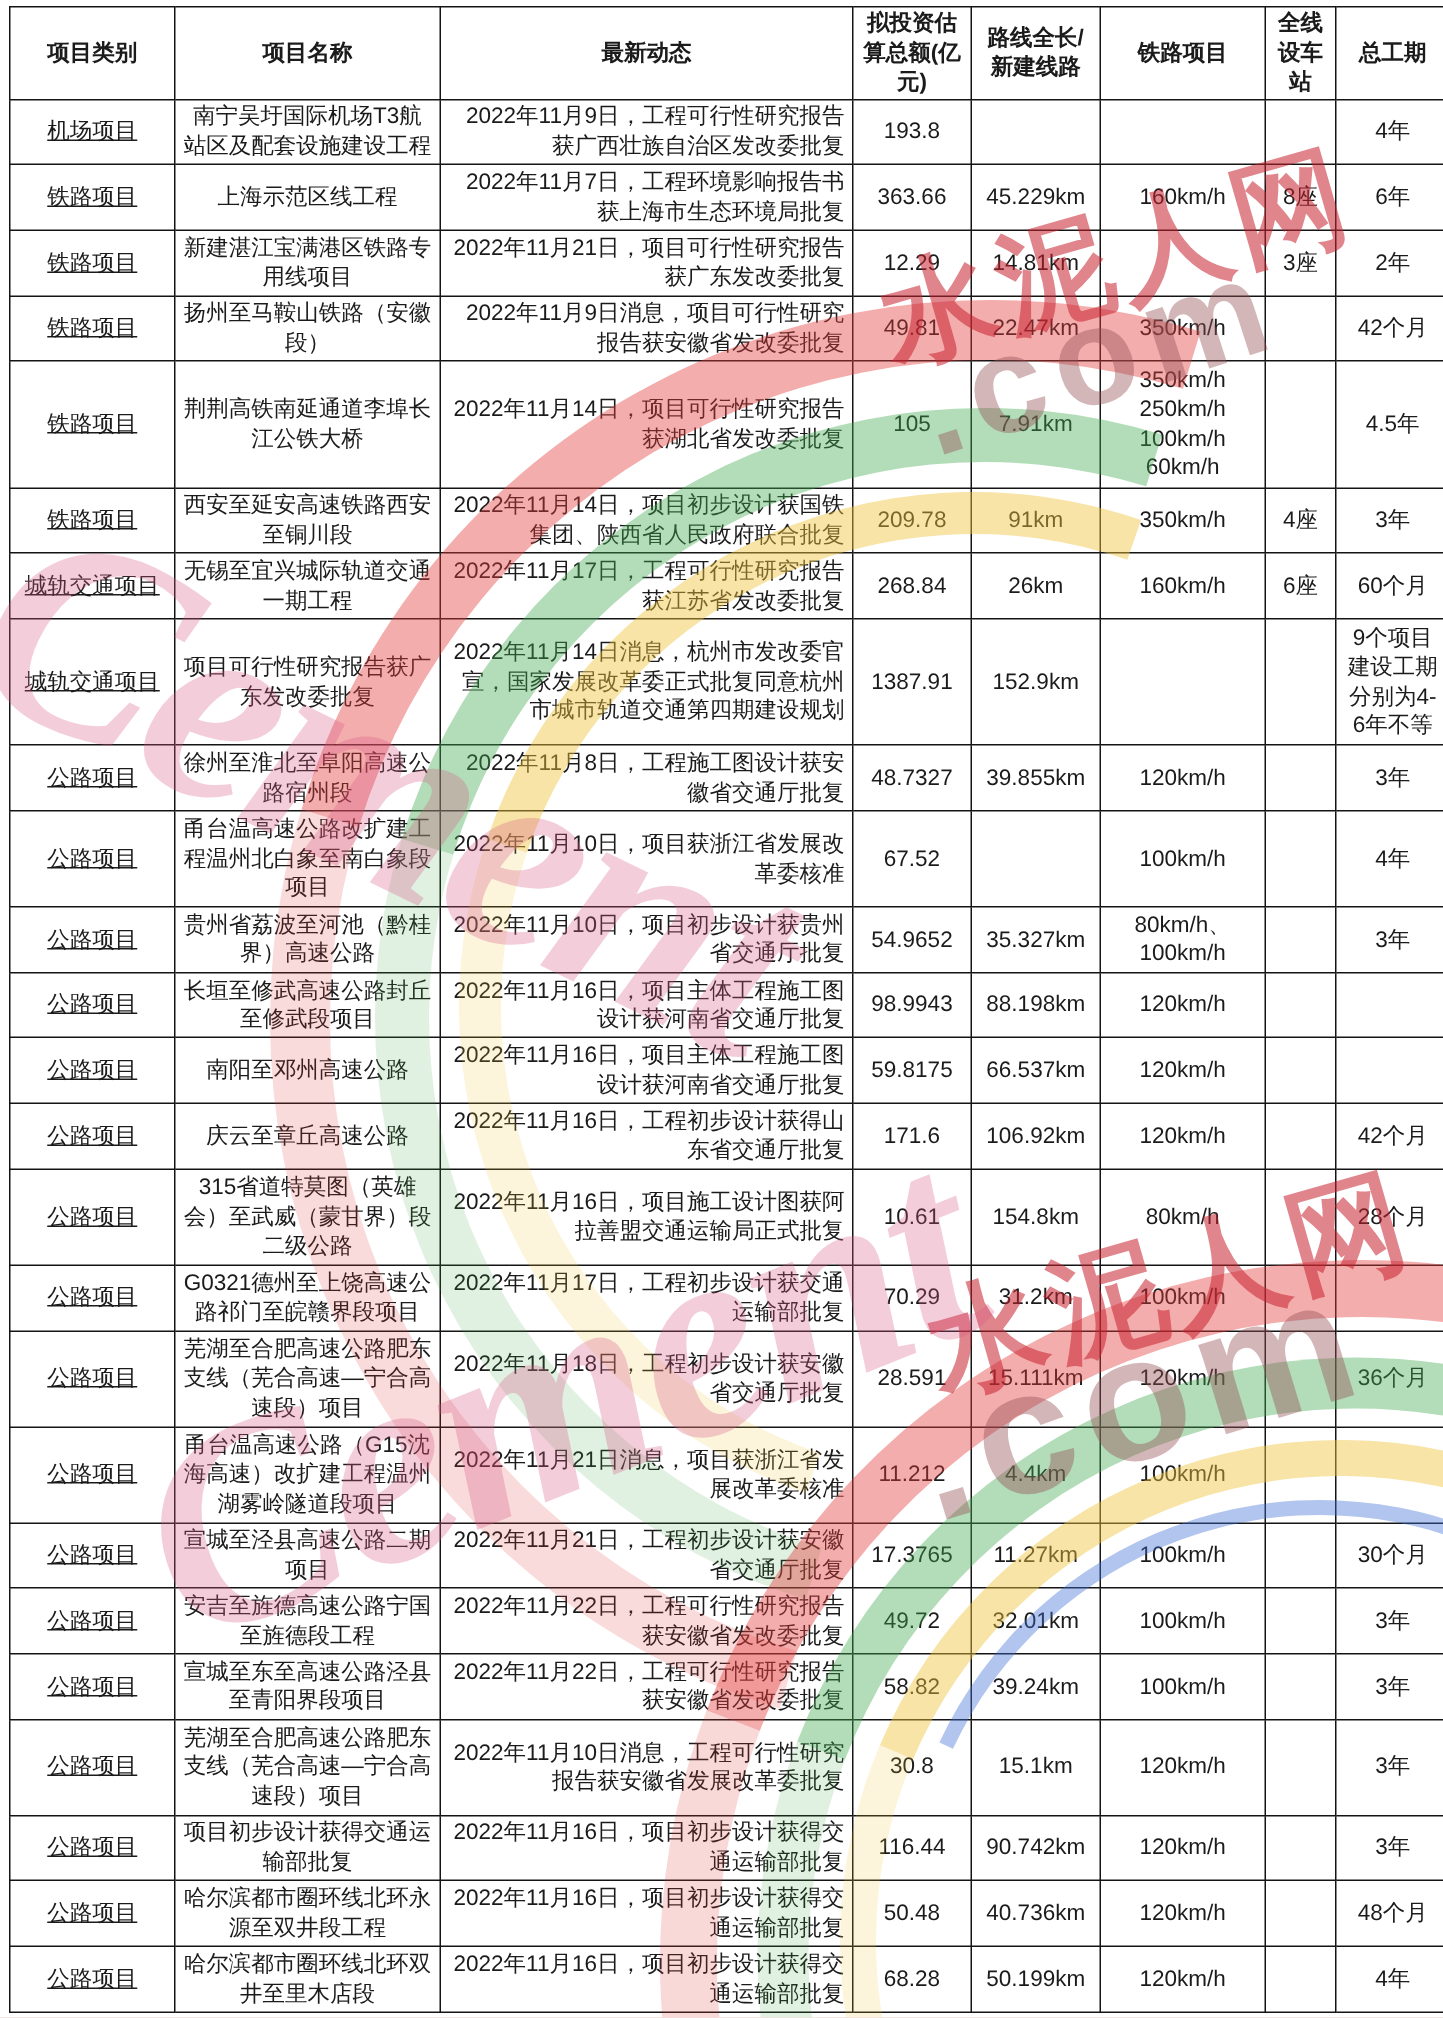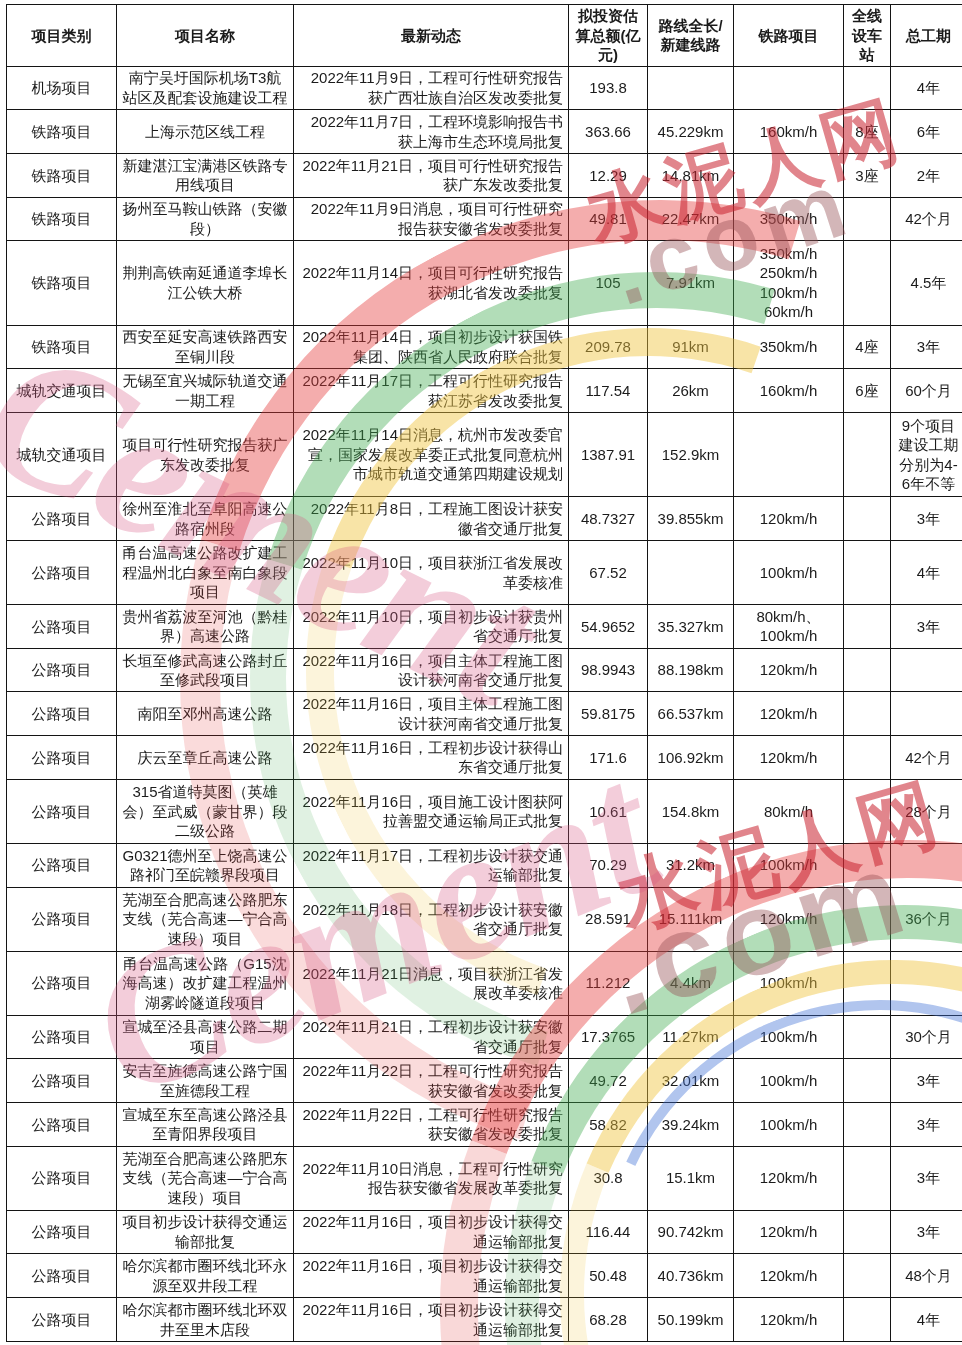--- a/index.html
+++ b/index.html
@@ -26,21 +26,21 @@
     vertical-align:middle;
     white-space:pre-line;
     word-break:break-all;
     overflow:hidden;
   }
   table.projects th{
     font-weight:bold;
     text-align:center;
     font-size:15px;
   }
-  td.c-category{text-align:center;}
+  td.c-category{text-align:center;text-decoration:underline;}
   td.c-name{text-align:center;}
   td.c-news{text-align:right;}
   td.c-investment, td.c-length, td.c-speed, td.c-stations, td.c-duration{text-align:center;}
 
   
   .wm{position:absolute;pointer-events:none;z-index:5;}
   .wm-arc{
     position:absolute;border-radius:50%;
     border-style:solid;border-color:transparent;
   }
@@ -153,21 +153,21 @@
       <td class="c-investment">209.78</td>
       <td class="c-length">91km</td>
       <td class="c-speed">350km/h</td>
       <td class="c-stations">4座</td>
       <td class="c-duration">3年</td>
     </tr>
         <tr>
       <td class="c-category">城轨交通项目</td>
       <td class="c-name">无锡至宜兴城际轨道交通一期工程</td>
       <td class="c-news">2022年11月17日，工程可行性研究报告获江苏省发改委批复</td>
-      <td class="c-investment">117.54</td>
+      <td class="c-investment">268.84</td>
       <td class="c-length">26km</td>
       <td class="c-speed">160km/h</td>
       <td class="c-stations">6座</td>
       <td class="c-duration">60个月</td>
     </tr>
         <tr>
       <td class="c-category">城轨交通项目</td>
       <td class="c-name">项目可行性研究报告获广东发改委批复</td>
       <td class="c-news">2022年11月14日消息，杭州市发改委官宣，国家发展改革委正式批复同意杭州市城市轨道交通第四期建设规划</td>
       <td class="c-investment">1387.91</td>

